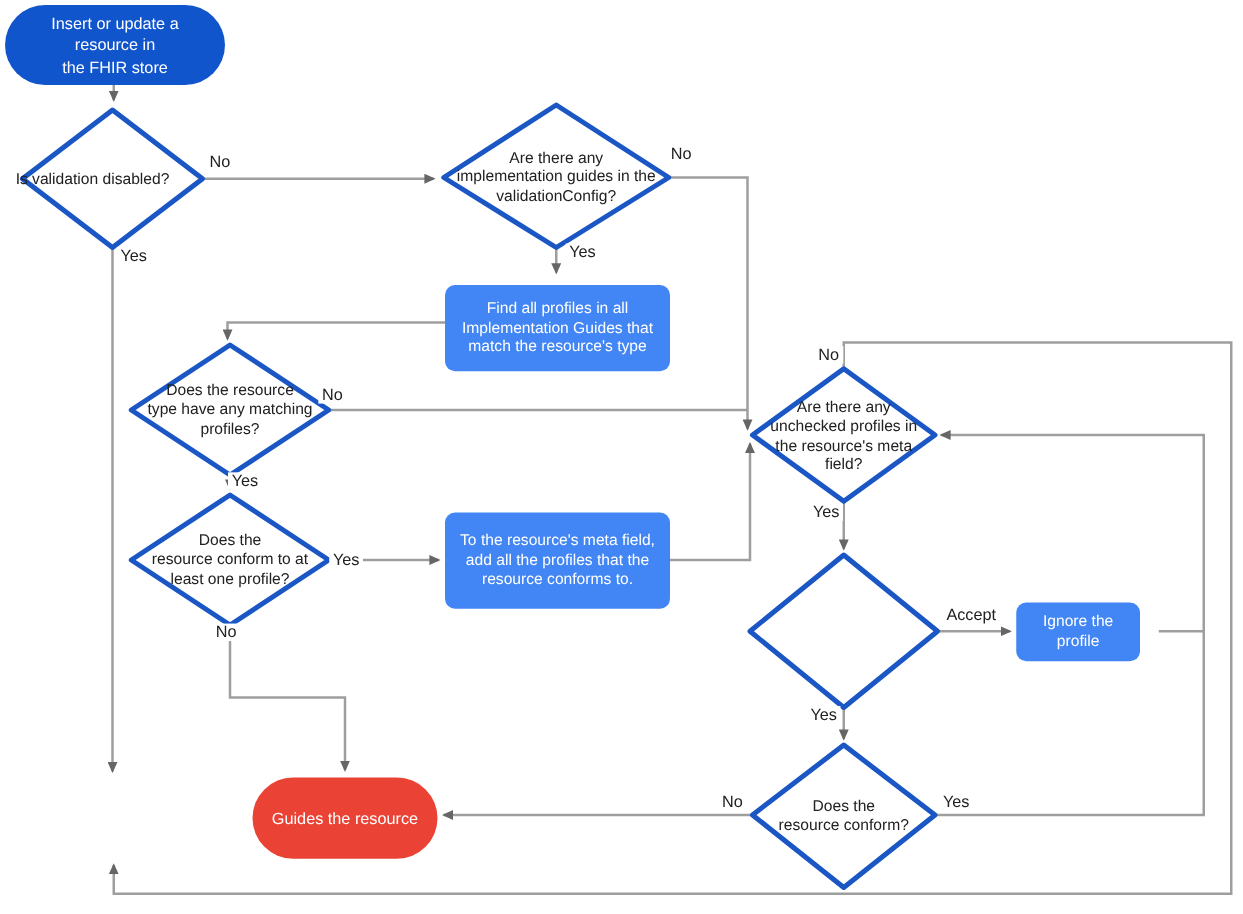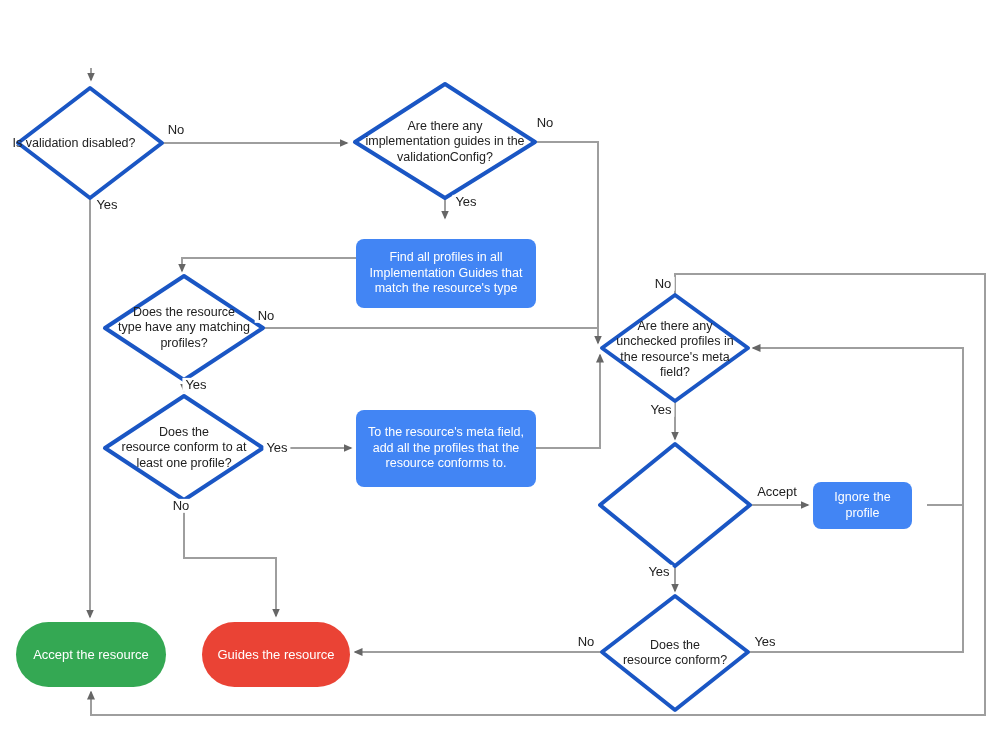--- a/index.html
+++ b/index.html
@@ -111,32 +111,33 @@
 
     <path class="decision-shape" d="M90,88 L162,143 L90,198 L18,143 Z"></path>
     <path class="decision-shape" d="M445,84 L535,142 L445,198 L355,142 Z"></path>
     <path class="decision-shape" d="M184,276 L263,328 L184,380 L105,328 Z"></path>
     <path class="decision-shape" d="M184,396 L263,448 L184,500 L105,448 Z"></path>
     <path class="decision-shape" d="M675,295 L748,348 L675,401 L602,348 Z"></path>
     <path class="decision-shape" d="M675,444 L750,505 L675,566 L600,505 Z"></path>
     <path class="decision-shape" d="M675,596 L748,652 L675,710 L602,652 Z"></path>
   </svg>
 
+  <div class="node terminal start" style="left:4px; top:4px; width:176px; height:64px;">Insert or update a resource in
+the FHIR store</div>
 
-  <div class="node process-box" style="left:356px; top:239px; width:180px; height:69px;">Find all profiles in all
+  <div class="node process-box" style="left:356px; top:228px; width:180px; height:69px;">Find all profiles in all
 Implementation Guides that
 match the resource's type</div>
 
   <div class="node process-box" style="left:356px; top:410px; width:180px; height:77px;">To the resource's meta field,
 add all the profiles that the
 resource conforms to.</div>
 
   <div class="node process-box" style="left:813px; top:482px; width:99px; height:47px;">Ignore the profile</div>
 
-  <div class="node terminal accept" style="left:16px; top:622px; width:150px; height:65px;">Accept the resource</div>
 
   <div class="node terminal reject" style="left:202px; top:622px; width:148px; height:65px;">Guides the resource</div>
 
   <div class="node decision-label" style="left:74px; top:144px; width:150px;">Is validation disabled?</div>
 
   <div class="node decision-label" style="left:445px; top:142px; width:172px;">Are there any
 implementation guides in the
 validationConfig?</div>
 
   <div class="node decision-label" style="left:184px; top:328px; width:160px;">Does the resource

